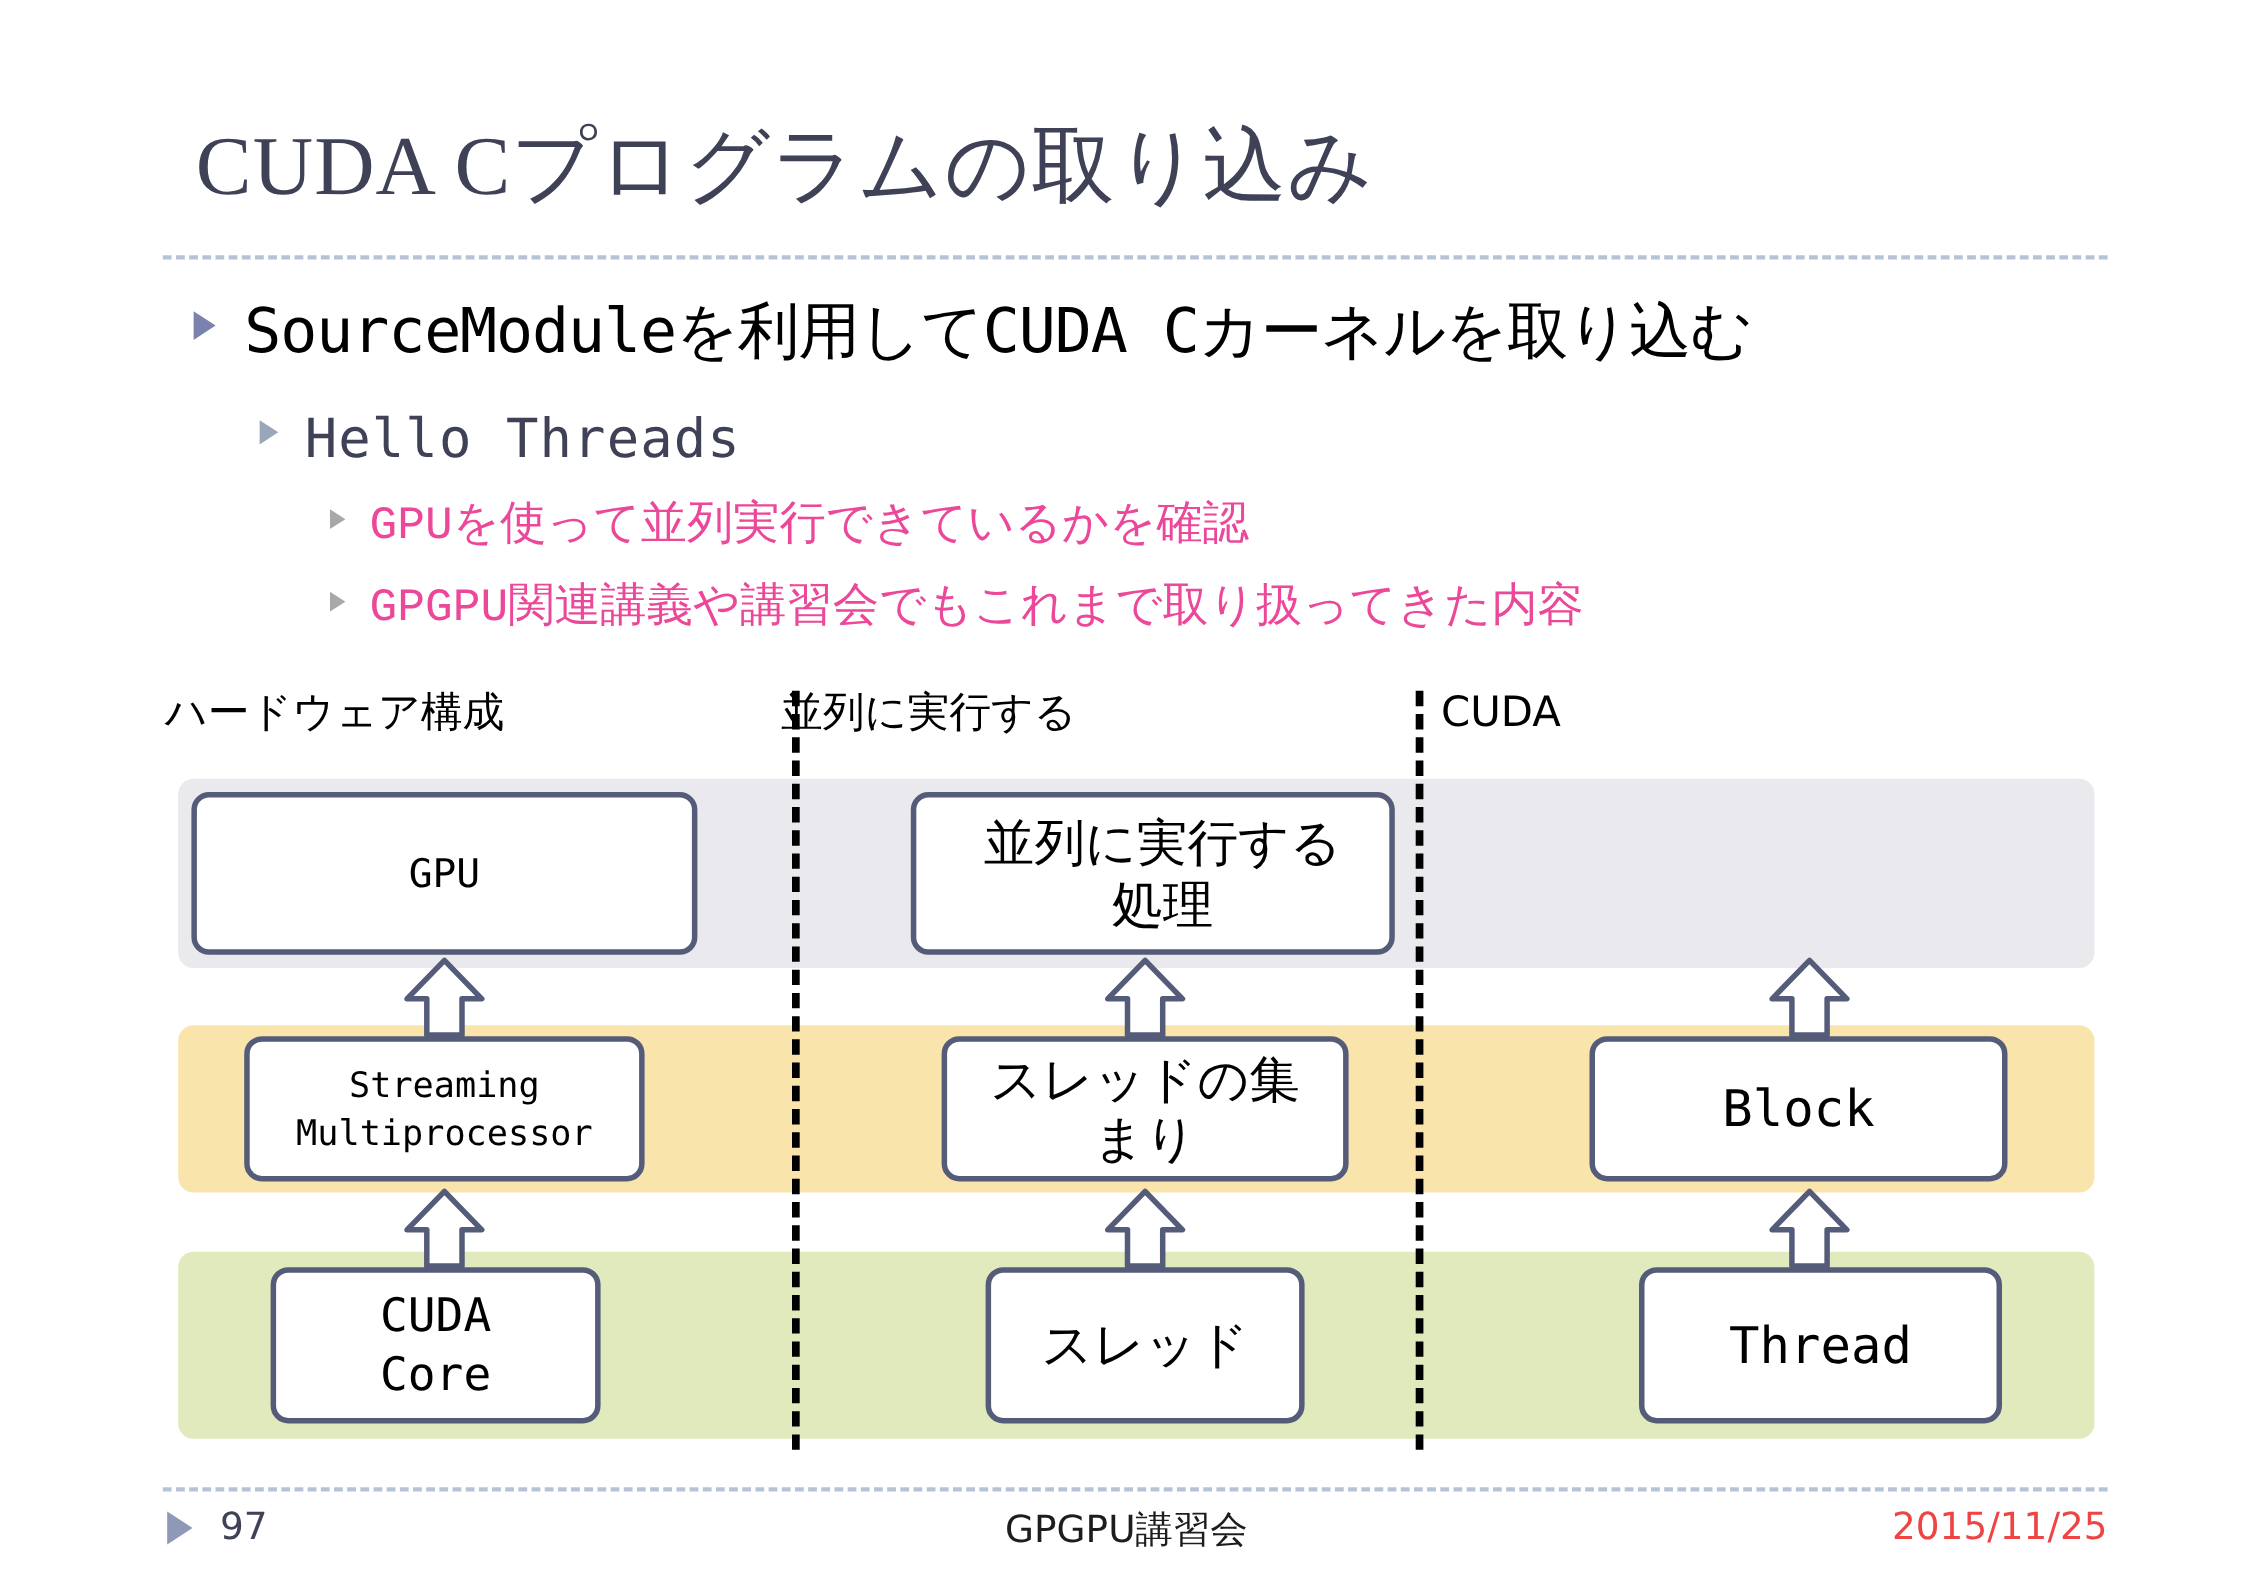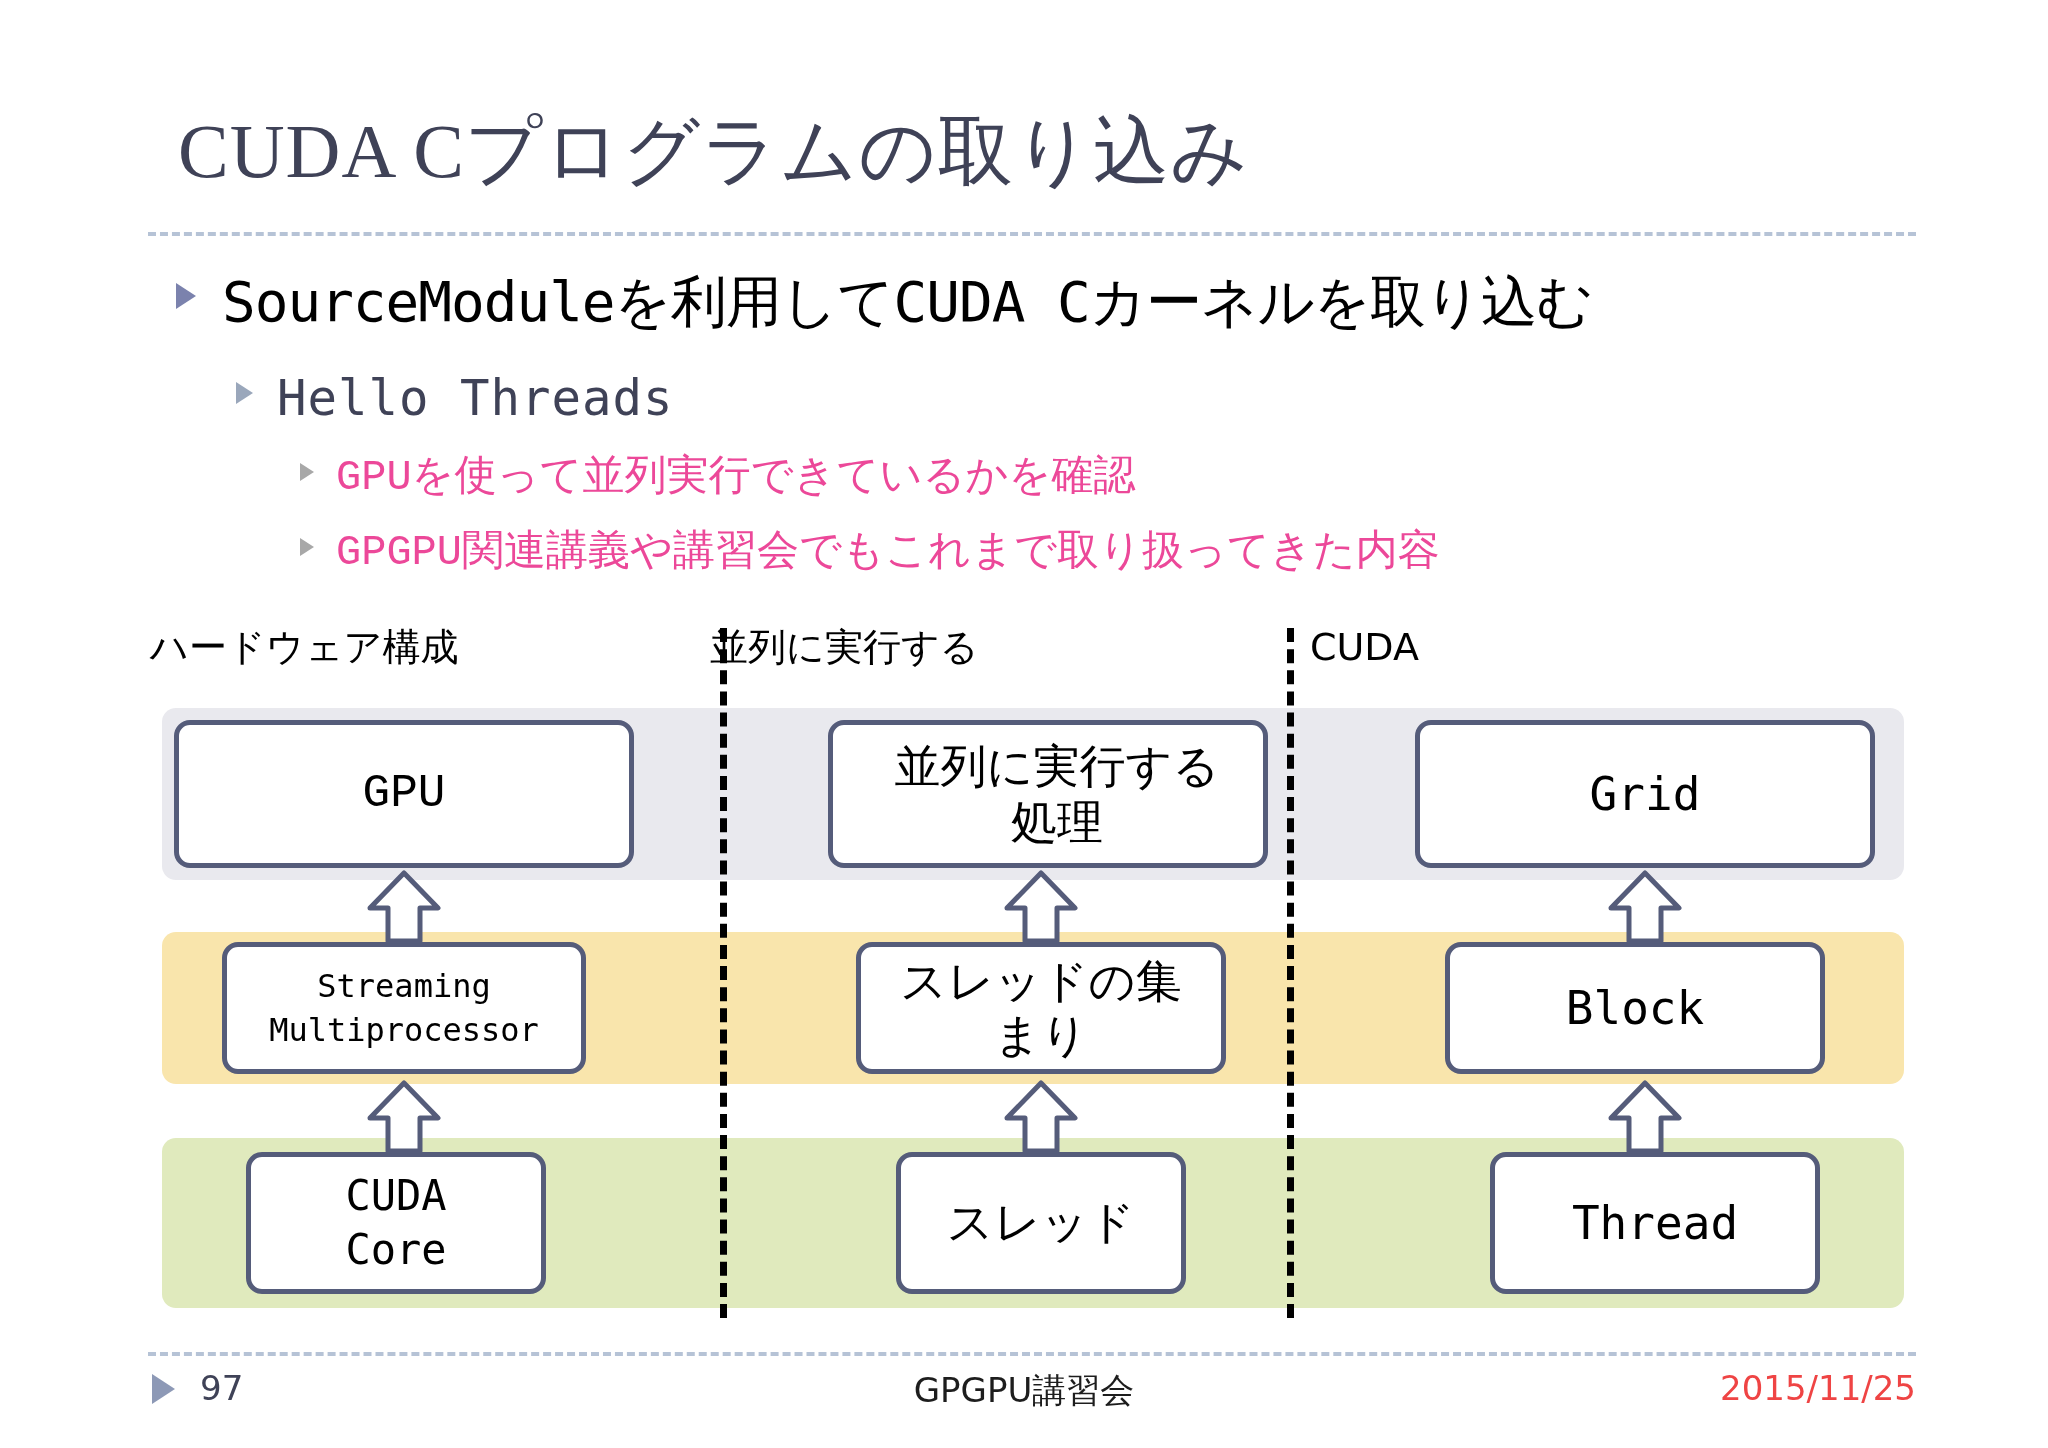--- a/index.html
+++ b/index.html
@@ -146,21 +146,21 @@
 
   .node.mono .label {
     font-family: "DejaVu Sans Mono", "Liberation Mono", monospace;
   }
   .node.jp .label {
     font-family: "DejaVu Sans", "Liberation Sans", sans-serif;
   }
 
   
   #node-gpu      { left: 24px;   top: 100px; width: 460px; height: 148px; }
-  #node-gpu .label { font-size: 46px; font-family: Liberation Mono, monospace; }
+  #node-gpu .label { font-size: 36px; }
   #node-parallel { left: 678px;  top: 100px; width: 440px; height: 148px; }
   #node-parallel .label { font-size: 46px; line-height: 56px; margin-left: 18px; }
   #node-grid     { left: 1265px; top: 100px; width: 460px; height: 148px; }
   #node-grid .label { font-size: 46px; }
 
   
   #node-sm       { left: 72px;   top: 322px; width: 364px; height: 132px; }
   #node-sm .label { font-size: 32px; line-height: 44px; }
   #node-threads  { left: 706px;  top: 322px; width: 370px; height: 132px; }
   #node-threads .label { font-size: 46px; line-height: 54px; }
@@ -280,23 +280,20 @@
   <div class="band" id="band-yellow"></div>
   <div class="band" id="band-green"></div>
 
   <div class="node mono" id="node-gpu">
     <span class="label">GPU</span>
   </div>
   <div class="node jp" id="node-parallel">
     <span class="label">並列に実行する
 処理</span>
   </div>
-  <div class="node mono" id="node-grid">
-    <span class="label">Grid</span>
-  </div>
 
   <div class="node mono" id="node-sm">
     <span class="label">Streaming
 Multiprocessor</span>
   </div>
   <div class="node jp" id="node-threads">
     <span class="label">スレッドの集
 まり</span>
   </div>
   <div class="node mono" id="node-block">

